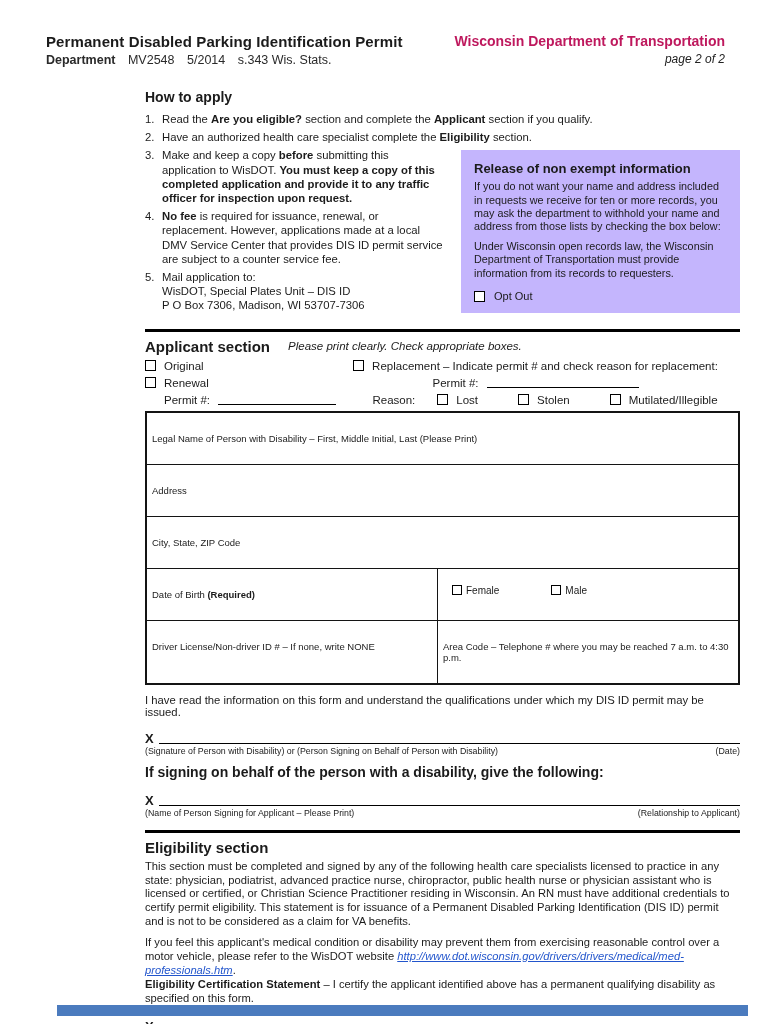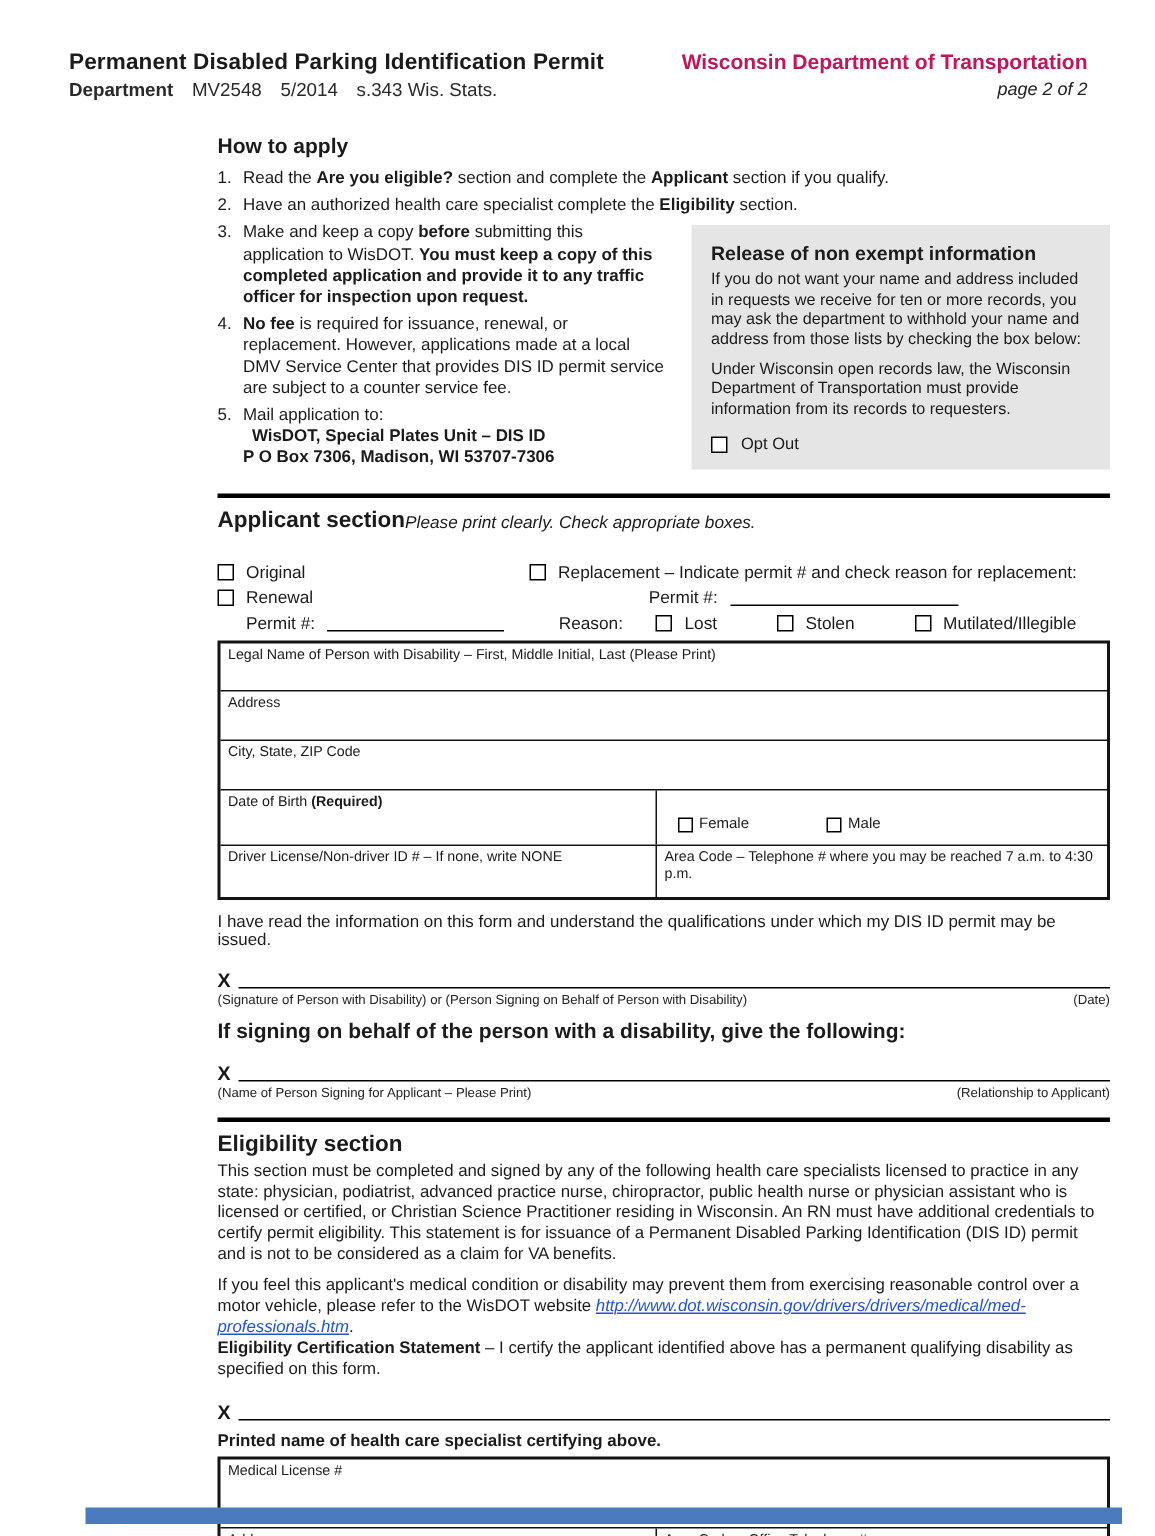--- a/index.html
+++ b/index.html
@@ -17,46 +17,46 @@
   .h-page { font-size: 12px; font-style: italic; text-align: right; margin-top: 3px; color: #222; }
 
   .content { margin: 0 30px 0 145px; width: 595px; }
 
   h2.sec { font-size: 15px; font-weight: bold; }
   .howto-h { font-size: 14px; font-weight: bold; margin: 22px 0 7px; }
 
   .item { display: flex; font-size: 11.3px; line-height: 14.2px; margin-bottom: 4px; }
   .item .num { width: 17px; flex: none; }
   .b { font-weight: bold; }
-  .addr-line { font-weight: bold; text-align: center; }
+  .addr-line { font-weight: normal; }
 
   .split { display: flex; gap: 16px; }
   .split-left { width: 300px; flex: none; }
-  .graybox { flex: 1; background: #e5e5e5; padding: 11px 13px 9px; align-self: flex-start; margin-top: 2px; }
+  .graybox { flex: 1; background: #c4b5fd; padding: 11px 13px 9px; align-self: flex-start; margin-top: 2px; }
   .graybox h3 { font-size: 13px; font-weight: bold; margin-bottom: 4px; }
   .graybox p { font-size: 10.8px; line-height: 13.2px; margin-bottom: 7px; }
   .optout { display: flex; align-items: flex-end; gap: 9px; font-size: 11px; margin: 10px 0 2px; }
 
   .cb { width: 11px; height: 11px; border: 1.5px solid #000; display: inline-block; flex: none; background: #fff; }
 
   hr.thick { border: none; border-top: 3px solid #000; margin: 12px 0 6px; }
 
-  .sec-head-row { display: flex; align-items: flex-end; gap: 0; margin-bottom: 21px; }
+  .sec-head-row { display: flex; align-items: center; gap: 18px; margin-bottom: 5px; }
   .instr { font-size: 11.5px; font-style: italic; }
 
   .cbrow { display: flex; align-items: center; font-size: 11.5px; margin-bottom: 5px; }
   .cbrow .lcol { width: 186px; flex: none; display: flex; align-items: center; gap: 8px; }
   .cbrow .rcol { display: flex; align-items: center; gap: 8px; flex: 1; justify-content: center; }
   .uline { display: inline-block; border-bottom: 1px solid #000; height: 11px; }
   .indent { margin-left: 19px; }
 
   .tbl { border: 2px solid #141414; margin-top: 4px; }
   .trow { display: flex; border-top: 1.5px solid #141414; }
   .trow:first-child { border-top: none; }
-  .tcell { padding: 2px 5px; font-size: 9.5px; flex: 1; }
+  .tcell { padding: 20px 5px; font-size: 9.5px; flex: 1; }
   .tcell.half { width: 291px; flex: none; }
   .tcell.rborder { border-right: 1.5px solid #141414; }
   .gender { display: flex; align-items: center; gap: 4px; font-size: 10px; padding-top: 12px; padding-left: 14px; }
   .gender .gap { width: 44px; }
 
   .ack { font-size: 11.3px; margin: 9px 0 2px; }
 
   .sigrow { display: flex; align-items: flex-end; gap: 5px; margin-top: 13px; }
   .xmark { font-weight: bold; font-size: 13px; line-height: 11px; }
   .sline { flex: 1; border-bottom: 1.5px solid #000; height: 13px; }

